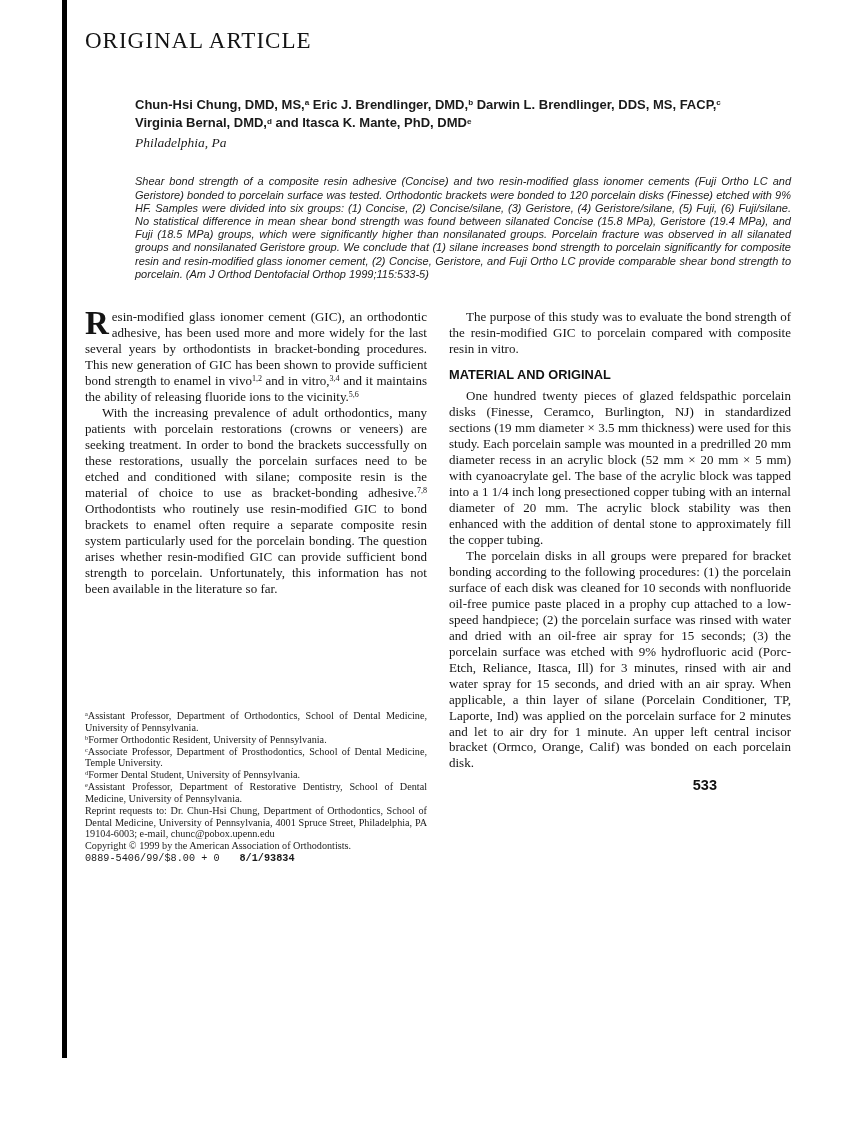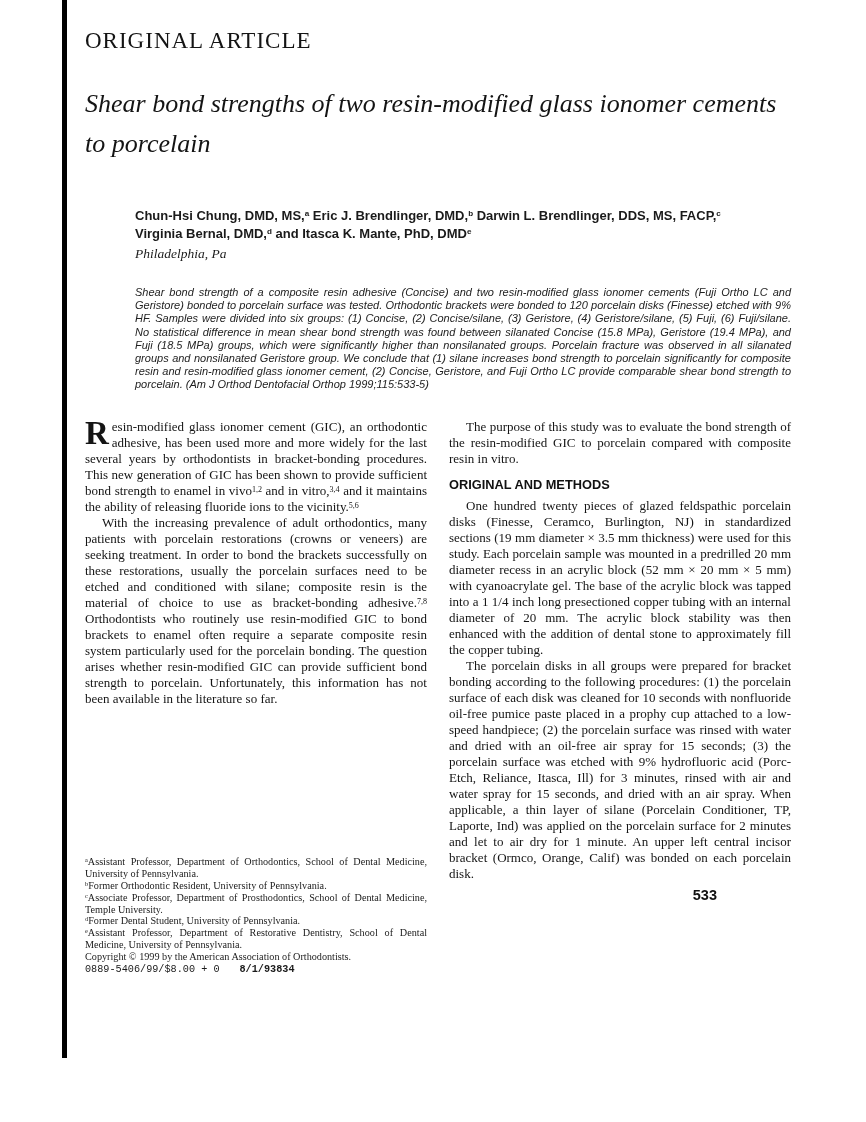--- a/index.html
+++ b/index.html
@@ -125,49 +125,49 @@
 </head>
 <body>
 
 <div class="page">
   <div class="left-rule"></div>
 
   <div class="content">
 
     <div class="section-label">ORIGINAL ARTICLE</div>
 
-    <h1 class="title">Shear bond strengths of two resin-modified glass ionomer cements to porcelain</h1>
 
     <div class="byline-block">
       <div class="authors"><span>Chun-Hsi Chung, DMD, MS,</span><sup>a</sup><span> Eric J. Brendlinger, DMD,</span><sup>b</sup><span> Darwin L. Brendlinger, DDS, MS, FACP,</span><sup>c</sup></div>
       <div class="authors"><span>Virginia Bernal, DMD,</span><sup>d</sup><span> and Itasca K. Mante, PhD, DMD</span><sup>e</sup></div>
       <div class="location">Philadelphia, Pa</div>
       <p class="abstract">Shear bond strength of a composite resin adhesive (Concise) and two resin-modified glass ionomer cements (Fuji Ortho LC and Geristore) bonded to porcelain surface was tested. Orthodontic brackets were bonded to 120 porcelain disks (Finesse) etched with 9% HF. Samples were divided into six groups: (1) Concise, (2) Concise/silane, (3) Geristore, (4) Geristore/silane, (5) Fuji, (6) Fuji/silane. No statistical difference in mean shear bond strength was found between silanated Concise (15.8 MPa), Geristore (19.4 MPa), and Fuji (18.5 MPa) groups, which were significantly higher than nonsilanated groups. Porcelain fracture was observed in all silanated groups and nonsilanated Geristore group. We conclude that (1) silane increases bond strength to porcelain significantly for composite resin and resin-modified glass ionomer cement, (2) Concise, Geristore, and Fuji Ortho LC provide comparable shear bond strength to porcelain. (Am J Orthod Dentofacial Orthop 1999;115:533-5)</p>
     </div>
 
     <div class="columns">
 
       <div class="col col-left">
         <p class="body-p"><span class="dropcap">R</span><span><span>esin-modified glass ionomer cement (GIC), an orthodontic adhesive, has been used more and more widely for the last several years by orthodontists in bracket-bonding procedures. This new generation of GIC has been shown to provide sufficient bond strength to enamel in vivo</span><sup>1,2</sup><span> and in vitro,</span><sup>3,4</sup><span> and it maintains the ability of releasing fluoride ions to the vicinity.</span><sup>5,6</sup></span></p>
         <p class="body-p indent"><span>With the increasing prevalence of adult orthodontics, many patients with porcelain restorations (crowns or veneers) are seeking treatment. In order to bond the brackets successfully on these restorations, usually the porcelain surfaces need to be etched and conditioned with silane; composite resin is the material of choice to use as bracket-bonding adhesive.</span><sup>7,8</sup><span> Orthodontists who routinely use resin-modified GIC to bond brackets to enamel often require a separate composite resin system particularly used for the porcelain bonding. The question arises whether resin-modified GIC can provide sufficient bond strength to porcelain. Unfortunately, this information has not been available in the literature so far.</span></p>
 
         <div class="footnotes">
           <div class="footnote"><sup>a</sup><span>Assistant Professor, Department of Orthodontics, School of Dental Medicine, University of Pennsylvania.</span></div>
           <div class="footnote"><sup>b</sup><span>Former Orthodontic Resident, University of Pennsylvania.</span></div>
           <div class="footnote"><sup>c</sup><span>Associate Professor, Department of Prosthodontics, School of Dental Medicine, Temple University.</span></div>
           <div class="footnote"><sup>d</sup><span>Former Dental Student, University of Pennsylvania.</span></div>
           <div class="footnote"><sup>e</sup><span>Assistant Professor, Department of Restorative Dentistry, School of Dental Medicine, University of Pennsylvania.</span></div>
+          <div class="footnote">Reprint requests to: Dr. Chun-Hsi Chung, Department of Orthodontics, School of Dental Medicine, University of Pennsylvania, 4001 Spruce Street, Philadelphia, PA 19104-6003; e-mail, chunc@pobox.upenn.edu</div>
           <div class="footnote">Copyright © 1999 by the American Association of Orthodontists.</div>
           <div class="footnote fn-code"><span>0889-5406/99/$8.00 + 0</span><span class="code2">8/1/93834</span></div>
         </div>
       </div>
 
       <div class="col col-right">
         <p class="body-p indent">The purpose of this study was to evaluate the bond strength of the resin-modified GIC to porcelain compared with composite resin in vitro.</p>
-        <h2 class="method-heading">ORIGINAL AND METHODS</h2>
+        <h2 class="method-heading">MATERIAL AND ORIGINAL</h2>
         <p class="body-p indent">One hundred twenty pieces of glazed feldspathic porcelain disks (Finesse, Ceramco, Burlington, NJ) in standardized sections (19 mm diameter × 3.5 mm thickness) were used for this study. Each porcelain sample was mounted in a predrilled 20 mm diameter recess in an acrylic block (52 mm × 20 mm × 5 mm) with cyanoacrylate gel. The base of the acrylic block was tapped into a 1 1/4 inch long presectioned copper tubing with an internal diameter of 20 mm. The acrylic block stability was then enhanced with the addition of dental stone to approximately fill the copper tubing.</p>
         <p class="body-p indent">The porcelain disks in all groups were prepared for bracket bonding according to the following procedures: (1) the porcelain surface of each disk was cleaned for 10 seconds with nonfluoride oil-free pumice paste placed in a prophy cup attached to a low-speed handpiece; (2) the porcelain surface was rinsed with water and dried with an oil-free air spray for 15 seconds; (3) the porcelain surface was etched with 9% hydrofluoric acid (Porc-Etch, Reliance, Itasca, Ill) for 3 minutes, rinsed with air and water spray for 15 seconds, and dried with an air spray. When applicable, a thin layer of silane (Porcelain Conditioner, TP, Laporte, Ind) was applied on the porcelain surface for 2 minutes and let to air dry for 1 minute. An upper left central incisor bracket (Ormco, Orange, Calif) was bonded on each porcelain disk.</p>
       </div>
 
     </div>
 
     <div class="page-number">533</div>
   </div>
 </div>
 

